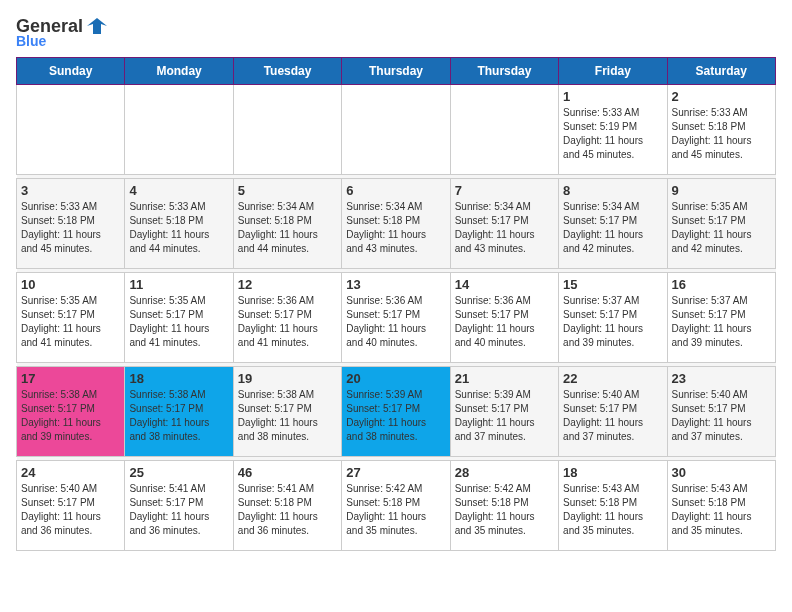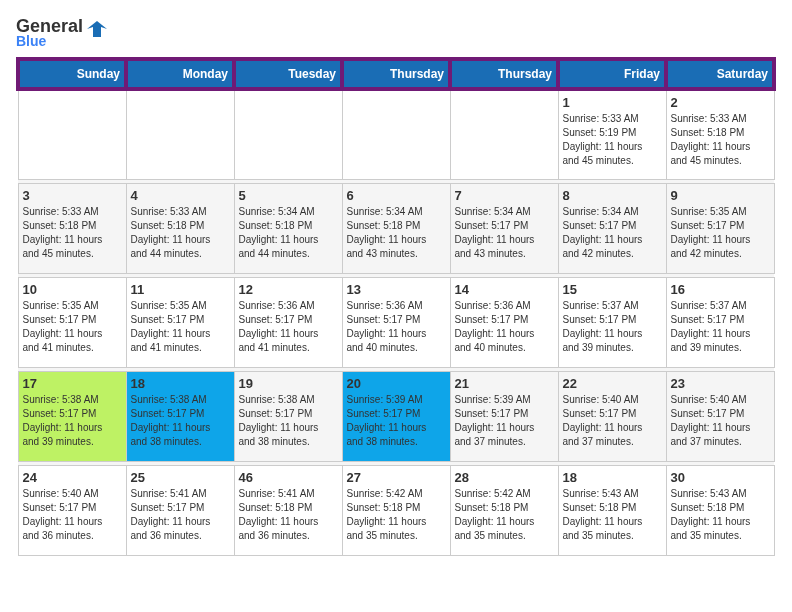--- a/index.html
+++ b/index.html
@@ -15,21 +15,21 @@
       align-items: flex-start;
       justify-content: space-between;
       margin-bottom: 8px;
     }
     .logo-area {
       display: flex;
       flex-direction: column;
     }
     .logo-row {
       display: flex;
-      align-items: flex-end;
+      align-items: flex-start;
       gap: 2px;
     }
     .title-area {
       text-align: right;
     }
     .month-title {
       font-size: 36px;
       font-weight: bold;
       color: #333;
       line-height: 1.1;
@@ -43,22 +43,22 @@
       width: 100%;
       border-collapse: collapse;
       table-layout: fixed;
     }
     .calendar-table th {
       background: #1a6db5;
       color: #fff;
       font-size: 12px;
       font-weight: bold;
       padding: 6px 4px;
-      text-align: right;
-      border: 4px solid #701a75;
+      text-align: center;
+      border: 1px solid #701a75;
     }
     .calendar-table td {
       border: 1px solid #ccc;
       vertical-align: top;
       padding: 4px;
       font-size: 10px;
       color: #333;
       height: 90px;
       background: #fff;
     }
@@ -240,21 +240,21 @@
           <div class="day-info" style="white-space: pre-line;">Sunrise: 5:37 AM
 Sunset: 5:17 PM
 Daylight: 11 hours
 and 39 minutes.</div>
         </td>
       </tr>
       <tr class="divider-row">
         <td colspan="7"></td>
       </tr>
       <tr style="background: rgb(245, 245, 245);">
-        <td style="background: #bef264;">
+        <td style="background: #ec4899;">
           <span class="day-number">17</span>
           <div class="day-info" style="white-space: pre-line;">Sunrise: 5:38 AM
 Sunset: 5:17 PM
 Daylight: 11 hours
 and 39 minutes.</div>
         </td>
         <td style="background: #0ea5e9;">
           <span class="day-number">18</span>
           <div class="day-info" style="white-space: pre-line;">Sunrise: 5:38 AM
 Sunset: 5:17 PM

